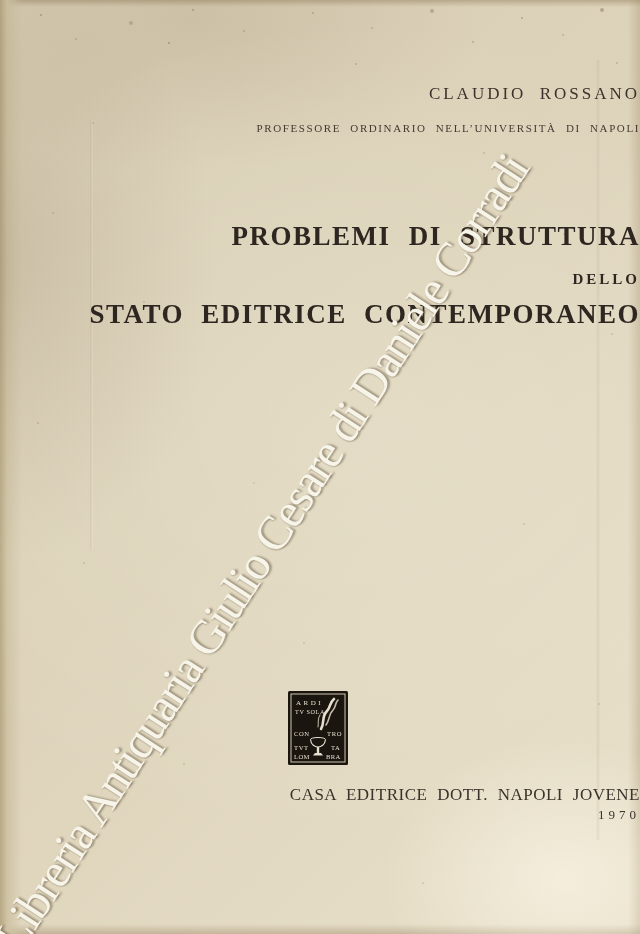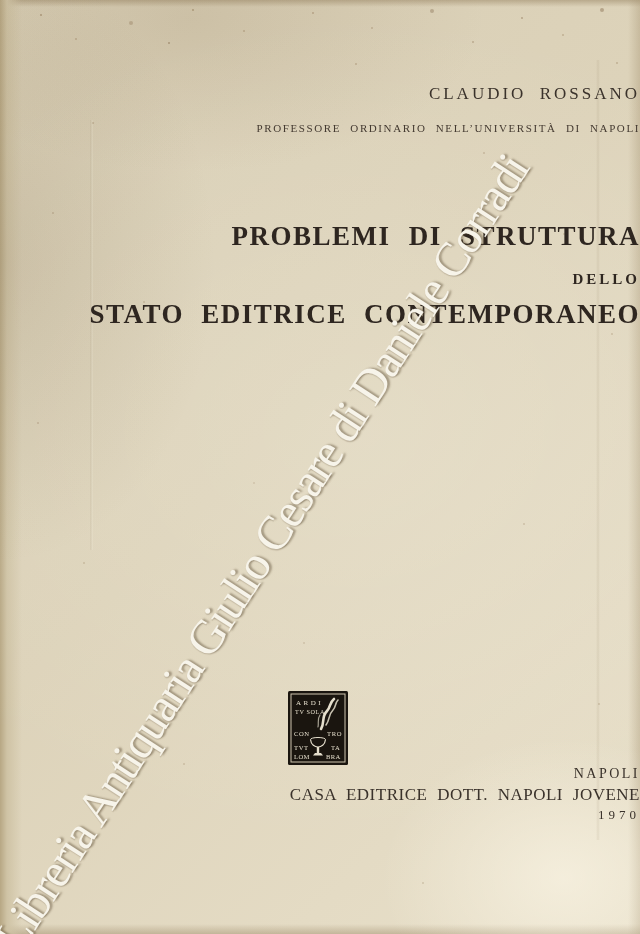--- a/index.html
+++ b/index.html
@@ -119,19 +119,18 @@
       </g>
 
       <g stroke="#e6dfcd" fill="#1a150f">
         <ellipse cx="30" cy="48.5" rx="7.5" ry="2" stroke-width="1"></ellipse>
         <path d="M22.5,48.5 C23,54 27,56 30,56 C33,56 37,54 37.5,48.5" stroke-width="1.2" fill="#1a150f"></path>
         <line x1="30" y1="56" x2="30" y2="62.5" stroke-width="2.4"></line>
         <path d="M25,64.5 L35,64.5 L33,62 L27,62 Z" fill="#e6dfcd" stroke="none"></path>
       </g>
     </svg>
 
-    <div class="txt city">NAPOLI</div>
     <div class="txt publisher">CASA EDITRICE DOTT. NAPOLI JOVENE</div>
     <div class="txt year">1970</div>
 
     <div class="watermark">Libreria Antiquaria Giulio Cesare di Daniele Corradi</div>
   </div>
 </div>
 
 </body></html>

